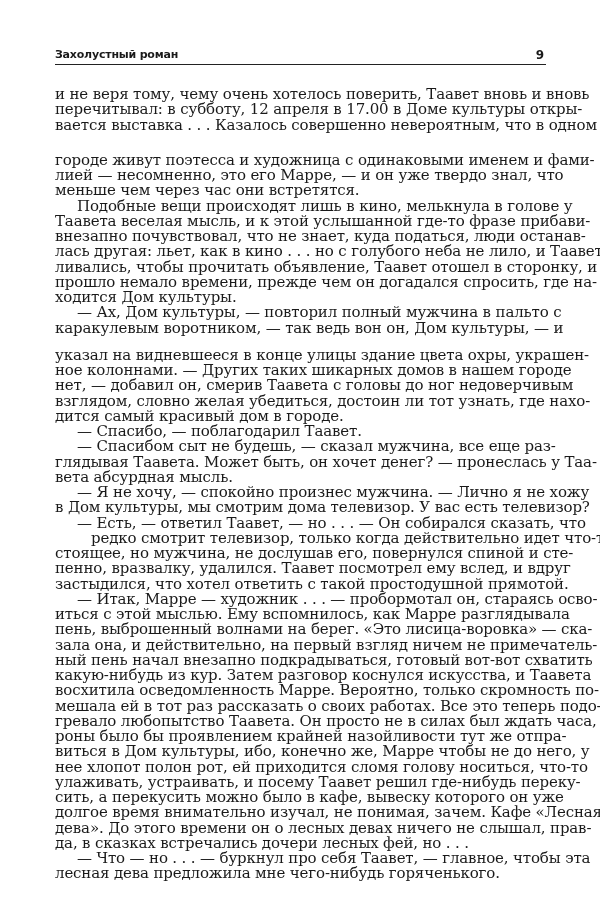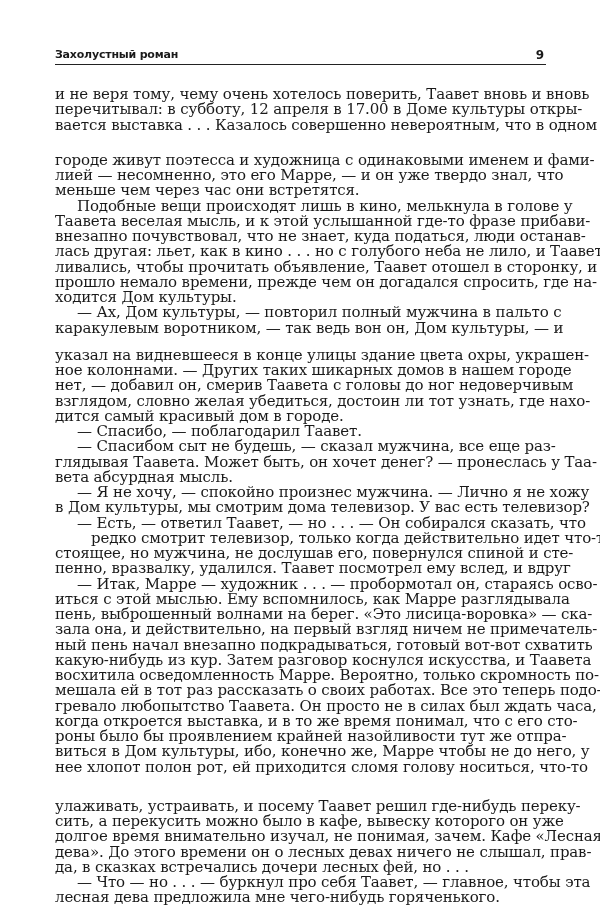--- a/index.html
+++ b/index.html
@@ -102,34 +102,34 @@
       <span class="line indent last" style="white-space: nowrap;">— Спасибо, — поблагодарил Таавет.</span>
       <span class="line indent" style="white-space: nowrap;">— Спасибом сыт не будешь, — сказал мужчина, все еще раз-</span>
       <span class="line" style="white-space: nowrap;">глядывая Таавета. Может быть, он хочет денег? — пронеслась у Таа-</span>
       <span class="line last" style="white-space: nowrap;">вета абсурдная мысль.</span>
       <span class="line indent" style="white-space: nowrap;">— Я не хочу, — спокойно произнес мужчина. — Лично я не хожу</span>
       <span class="line" style="white-space: nowrap;">в Дом культуры, мы смотрим дома телевизор. У вас есть телевизор?</span>
       <span class="line indent" style="white-space: nowrap;">— Есть, — ответил Таавет, — но . . . — Он собирался сказать, что</span>
       <span class="line" style="white-space: nowrap; margin-left: 36px;">редко смотрит телевизор, только когда действительно идет что-то</span>
       <span class="line" style="white-space: nowrap;">стоящее, но мужчина, не дослушав его, повернулся спиной и сте-</span>
       <span class="line" style="white-space: nowrap;">пенно, вразвалку, удалился. Таавет посмотрел ему вслед, и вдруг</span>
+      <span class="line last" style="white-space: nowrap;">застыдился, что хотел ответить с такой простодушной прямотой.</span>
       <span class="line indent" style="white-space: nowrap;">— Итак, Марре — художник . . . — пробормотал он, стараясь осво-</span>
       <span class="line" style="white-space: nowrap;">иться с этой мыслью. Ему вспомнилось, как Марре разглядывала</span>
       <span class="line" style="white-space: nowrap;">пень, выброшенный волнами на берег. «Это лисица-воровка» — ска-</span>
       <span class="line" style="white-space: nowrap;">зала она, и действительно, на первый взгляд ничем не примечатель-</span>
       <span class="line" style="white-space: nowrap;">ный пень начал внезапно подкрадываться, готовый вот-вот схватить</span>
       <span class="line" style="white-space: nowrap;">какую-нибудь из кур. Затем разговор коснулся искусства, и Таавета</span>
       <span class="line" style="white-space: nowrap;">восхитила осведомленность Марре. Вероятно, только скромность по-</span>
       <span class="line" style="white-space: nowrap;">мешала ей в тот раз рассказать о своих работах. Все это теперь подо-</span>
       <span class="line" style="white-space: nowrap;">гревало любопытство Таавета. Он просто не в силах был ждать часа,</span>
-      <span class="line" style="white-space: nowrap;">когда откроется выставка, и в то же время понимал, что с его сто-</span>
       <span class="line" style="white-space: nowrap;">роны было бы проявлением крайней назойливости тут же отпра-</span>
       <span class="line" style="white-space: nowrap;">виться в Дом культуры, ибо, конечно же, Марре чтобы не до него, у</span>
       <span class="line" style="white-space: nowrap;">нее хлопот полон рот, ей приходится сломя голову носиться, что-то</span>
-      <span class="line" style="white-space: nowrap; margin-top: 24px;">улаживать, устраивать, и посему Таавет решил где-нибудь переку-</span>
+      <span class="line" style="white-space: nowrap;">улаживать, устраивать, и посему Таавет решил где-нибудь переку-</span>
       <span class="line" style="white-space: nowrap;">сить, а перекусить можно было в кафе, вывеску которого он уже</span>
       <span class="line" style="white-space: nowrap;">долгое время внимательно изучал, не понимая, зачем. Кафе «Лесная</span>
       <span class="line" style="white-space: nowrap;">дева». До этого времени он о лесных девах ничего не слышал, прав-</span>
       <span class="line last" style="white-space: nowrap;">да, в сказках встречались дочери лесных фей, но . . .</span>
       <span class="line indent" style="white-space: nowrap;">— Что — но . . . — буркнул про себя Таавет, — главное, чтобы эта</span>
       <span class="line last" style="white-space: nowrap;">лесная дева предложила мне чего-нибудь горяченького.</span>
     </div>
 </div>
 
 </body></html>

